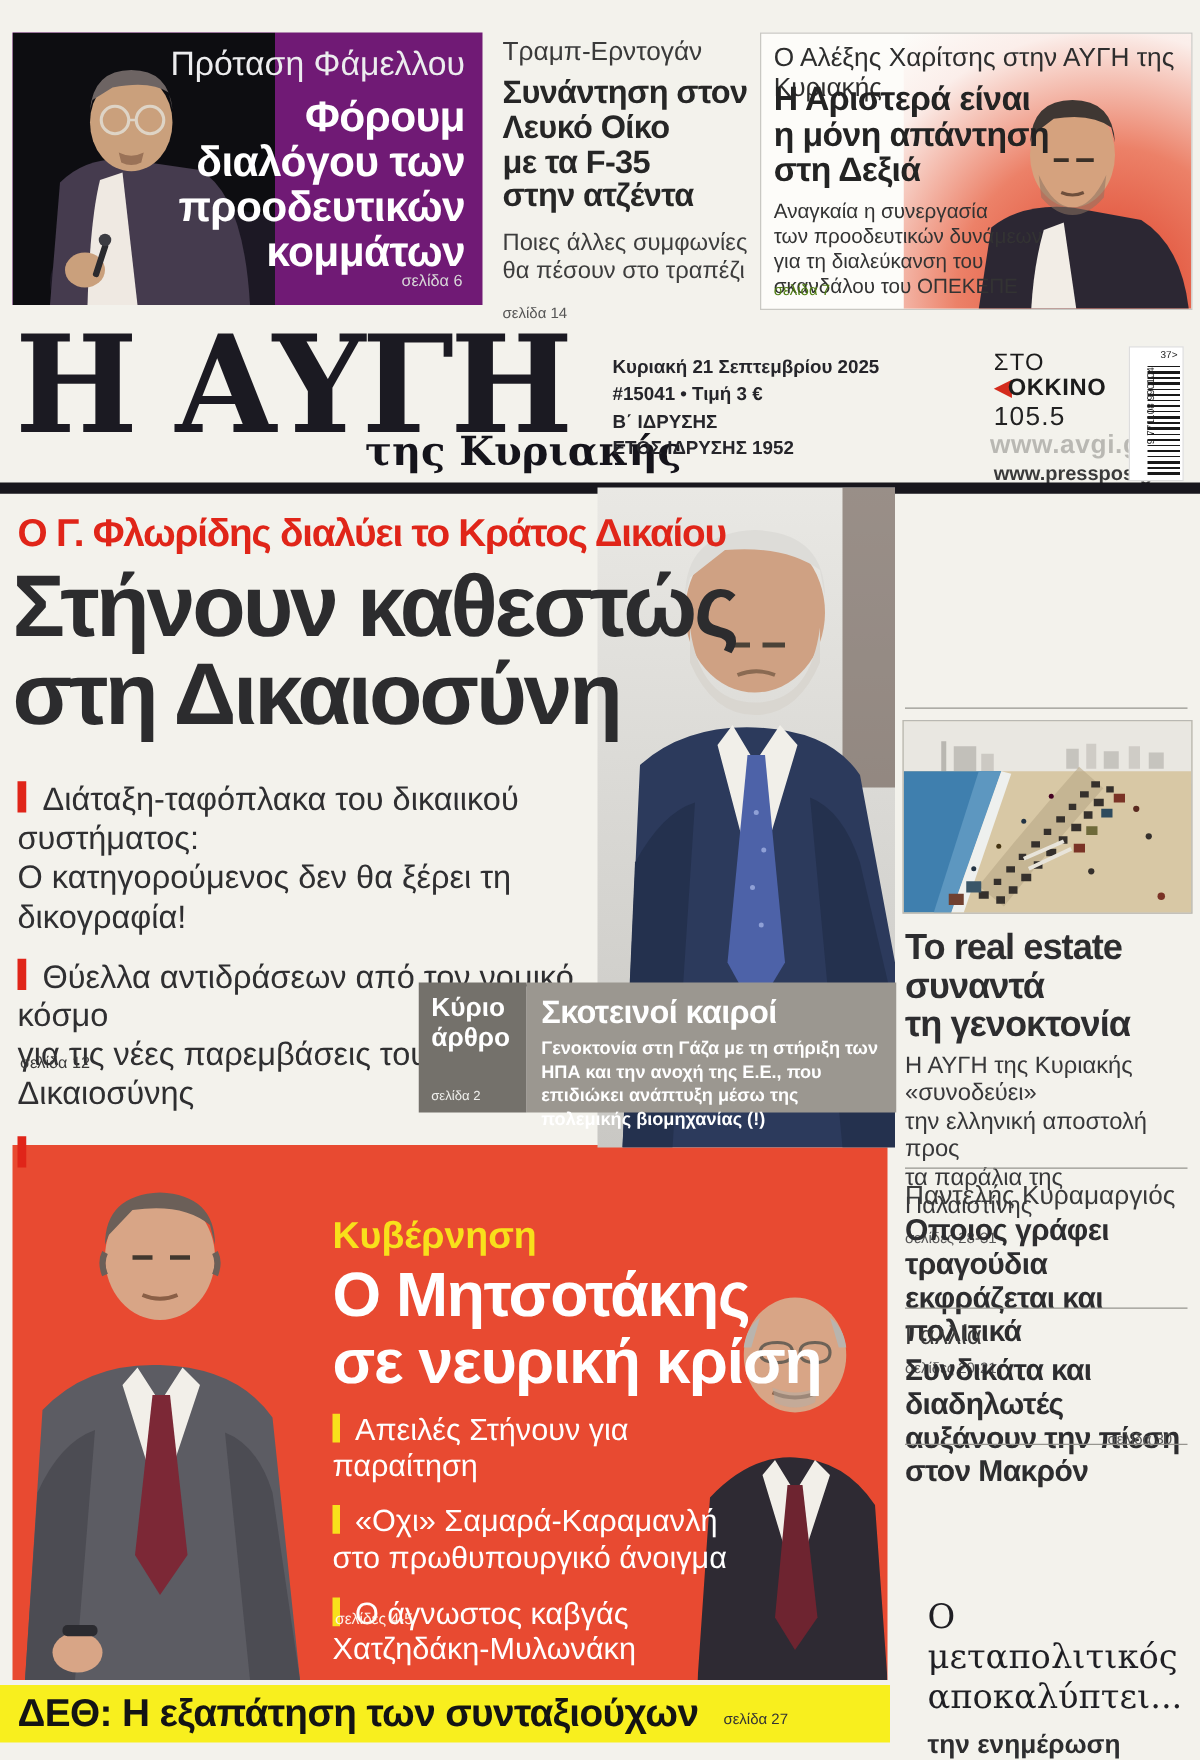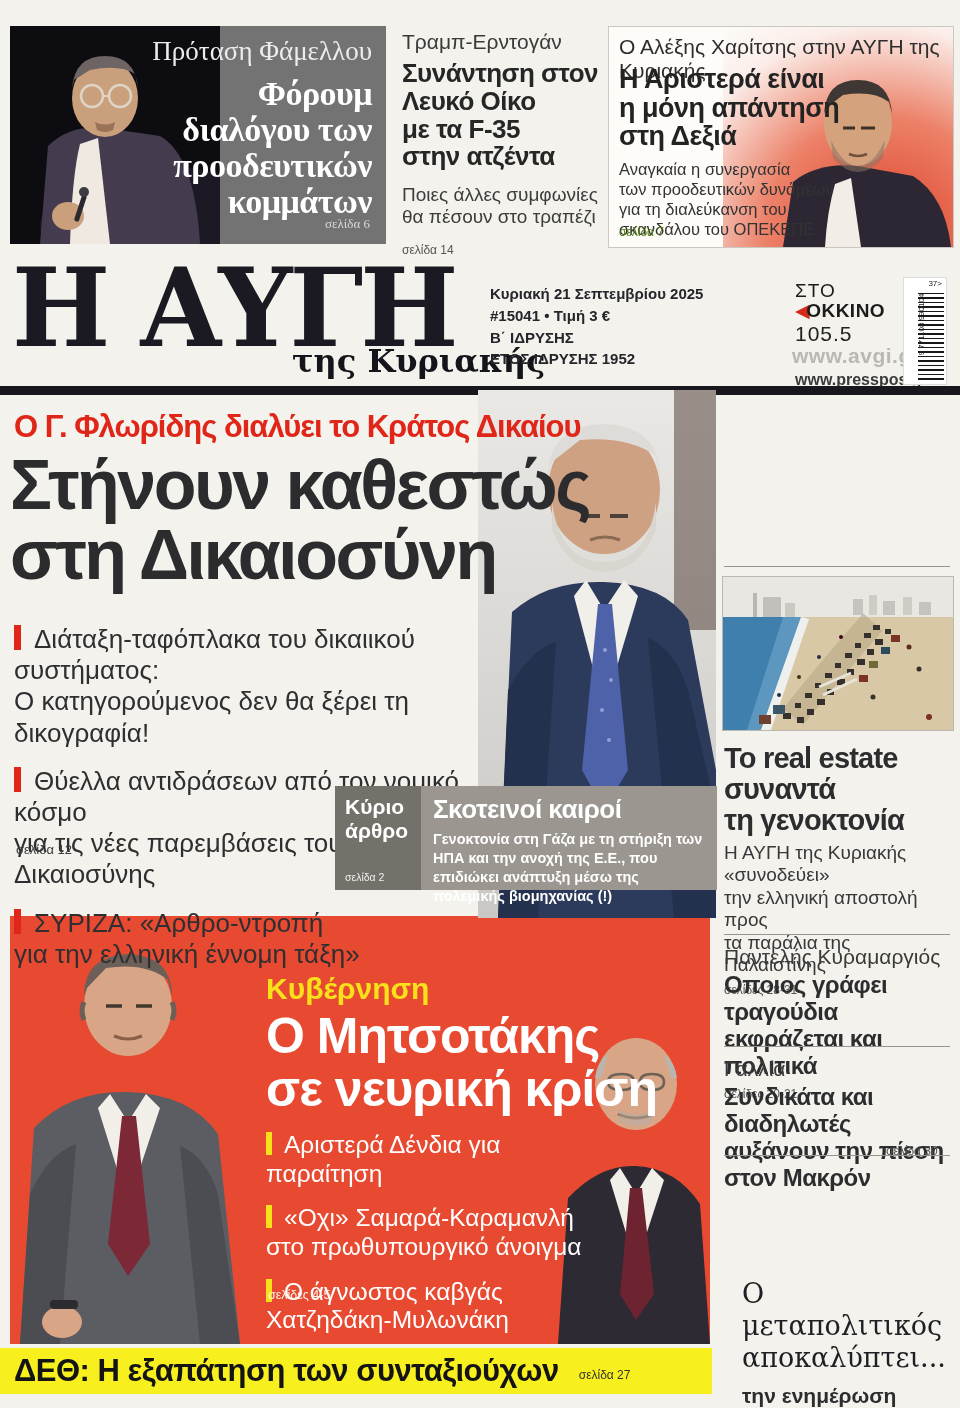--- a/index.html
+++ b/index.html
@@ -2,21 +2,21 @@
 <html lang="el"><head>
 <meta charset="utf-8">
 <style>
   html,body{margin:0;padding:0;background:#d8d7d2;}
   .page{position:relative;width:960px;height:1408px;margin:0 auto;background:#f3f2ec;
         overflow:hidden;font-family:"Liberation Sans","DejaVu Sans",sans-serif;color:#222;}
   .pre{white-space:pre-line;}
   .abs{position:absolute;}
 
   
-  .teaser1{left:10px;top:26px;width:376px;height:218px;background:#737373;color:#fff;overflow:hidden;font-family:Liberation Serif, serif;}
+  .teaser1{left:10px;top:26px;width:376px;height:218px;background:#701a75;color:#fff;overflow:hidden;}
   .teaser1 .kick{position:absolute;right:14px;top:10px;font-size:27px;font-weight:400;color:#ececee;}
   .teaser1 .head{position:absolute;right:14px;top:50px;text-align:right;font-size:34px;font-weight:700;line-height:1.06;letter-spacing:-0.5px;}
   .teaser1 .pref{position:absolute;right:16px;bottom:12px;font-size:13px;color:#d8d8d8;}
   .teaser1 svg{position:absolute;left:0;bottom:0;}
 
   .teaser2{left:402px;top:30px;width:198px;height:218px;}
   .teaser2 .kick{font-size:21px;font-weight:400;color:#3a3a3a;}
   .teaser2 .head{margin-top:6px;font-size:26px;font-weight:700;color:#262626;line-height:1.07;letter-spacing:-0.5px;}
   .teaser2 .sub{margin-top:13px;font-size:19px;font-weight:400;color:#3d3d3d;line-height:1.15;}
   .teaser2 .pref{margin-top:15px;font-size:12px;color:#555;}
@@ -199,22 +199,21 @@
     </svg>
   </div>
   <div class="abs lead-kick">Ο Γ. Φλωρίδης διαλύει το Κράτος Δικαίου</div>
   <div class="abs lead-head pre">Στήνουν καθεστώς
 στη Δικαιοσύνη</div>
   <div class="abs lead-bullets">
     <div class="bullet"><span class="bar-red"></span><span class="pre">Διάταξη-ταφόπλακα του δικαιικού συστήματος:
 Ο κατηγορούμενος δεν θα ξέρει τη δικογραφία!</span></div>
     <div class="bullet"><span class="bar-red"></span><span class="pre">Θύελλα αντιδράσεων από τον νομικό κόσμο
 για τις νέες παρεμβάσεις του υπ. Δικαιοσύνης</span></div>
-    <div class="bullet"><span class="bar-red"></span><span class="pre">ΣΥΡΙΖΑ: «Αρθρο-ντροπή
-για την ελληνική έννομη τάξη»</span></div>
+    <div class="bullet"><span class="bar-red"></span></div>
   </div>
   <div class="abs lead-pref">σελίδα 12</div>
 
   <div class="abs editorial">
     <div class="left">
       <div class="lab pre">Κύριο
 άρθρο</div>
       <div class="pref">σελίδα 2</div>
     </div>
     <div class="right">
@@ -342,21 +341,21 @@
       <path d="M60 88 Q78 96 96 88" stroke="#8a5f46" stroke-width="3" fill="none"></path>
       <path d="M60 84 Q78 92 96 84 L94 96 Q78 104 62 96 Z" fill="#b0afaa" opacity="0.5"></path>
       <path d="M0 318 L10 172 Q42 138 78 140 Q118 142 142 178 L152 318 Z" fill="#2e2a33"></path>
       <path d="M62 142 L78 168 L94 142 L106 154 L78 240 L52 154 Z" fill="#f2efe9"></path>
       <path d="M72 162 L84 162 L96 268 L78 294 L62 268 Z" fill="#6e2430"></path>
     </svg>
     <div class="kick">Κυβέρνηση</div>
     <div class="head pre">Ο Μητσοτάκης
 σε νευρική κρίση</div>
     <div class="bullets">
-      <div class="bullet"><span class="bar-yellow"></span><span class="pre">Αριστερά Δένδια για παραίτηση</span></div>
+      <div class="bullet"><span class="bar-yellow"></span><span class="pre">Απειλές Στήνουν για παραίτηση</span></div>
       <div class="bullet"><span class="bar-yellow"></span><span class="pre">«Οχι» Σαμαρά-Καραμανλή
 στο πρωθυπουργικό άνοιγμα</span></div>
       <div class="bullet"><span class="bar-yellow"></span><span class="pre">Ο άγνωστος καβγάς
 Χατζηδάκη-Μυλωνάκη</span></div>
     </div>
     <div class="pref">σελίδες 4-5</div>
   </div>
 
   <div class="abs deth">
     <div class="head">ΔΕΘ: Η εξαπάτηση των συνταξιούχων</div>

